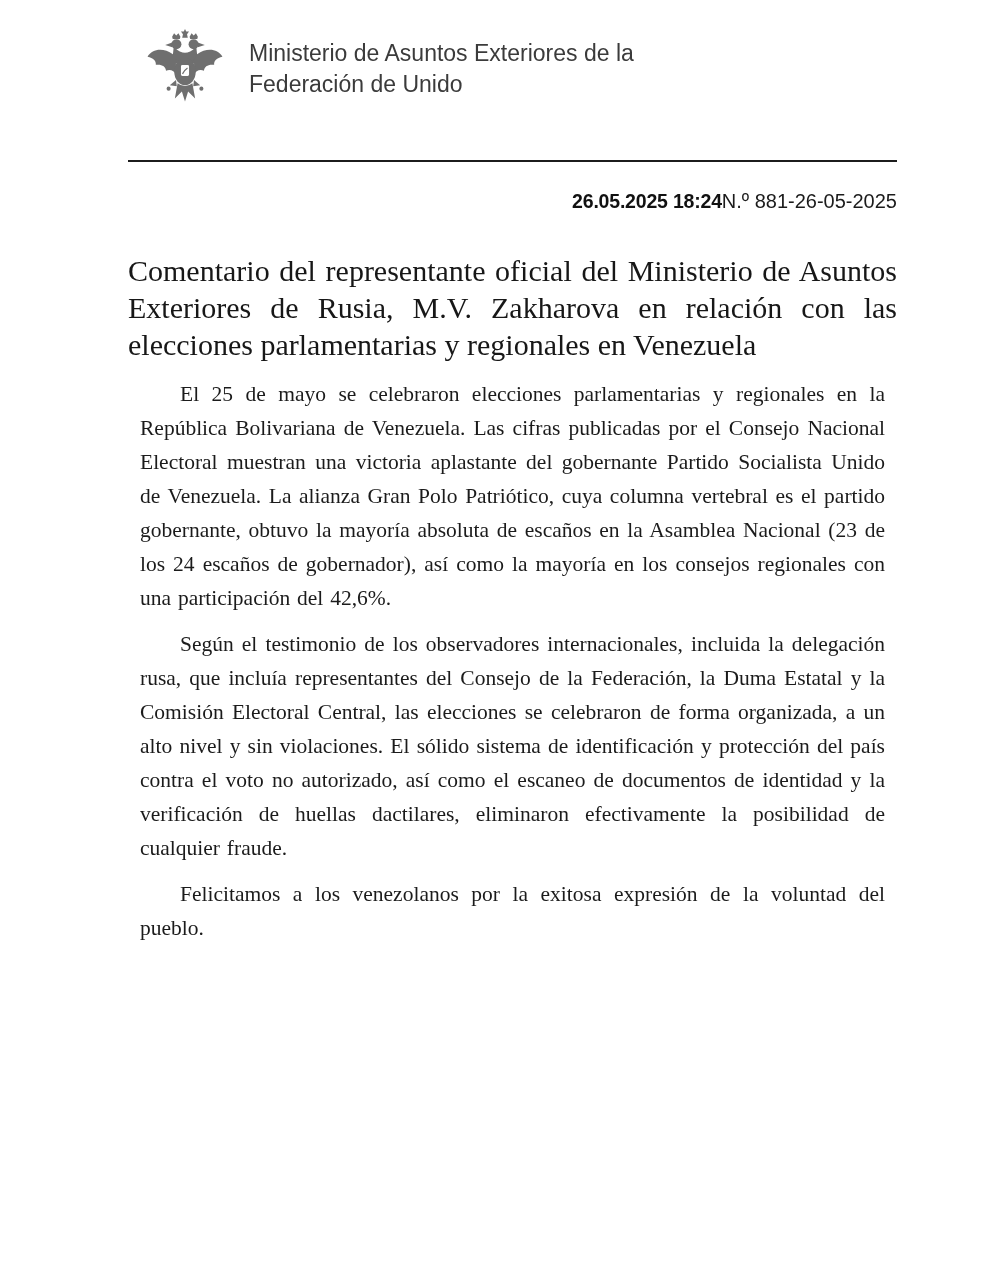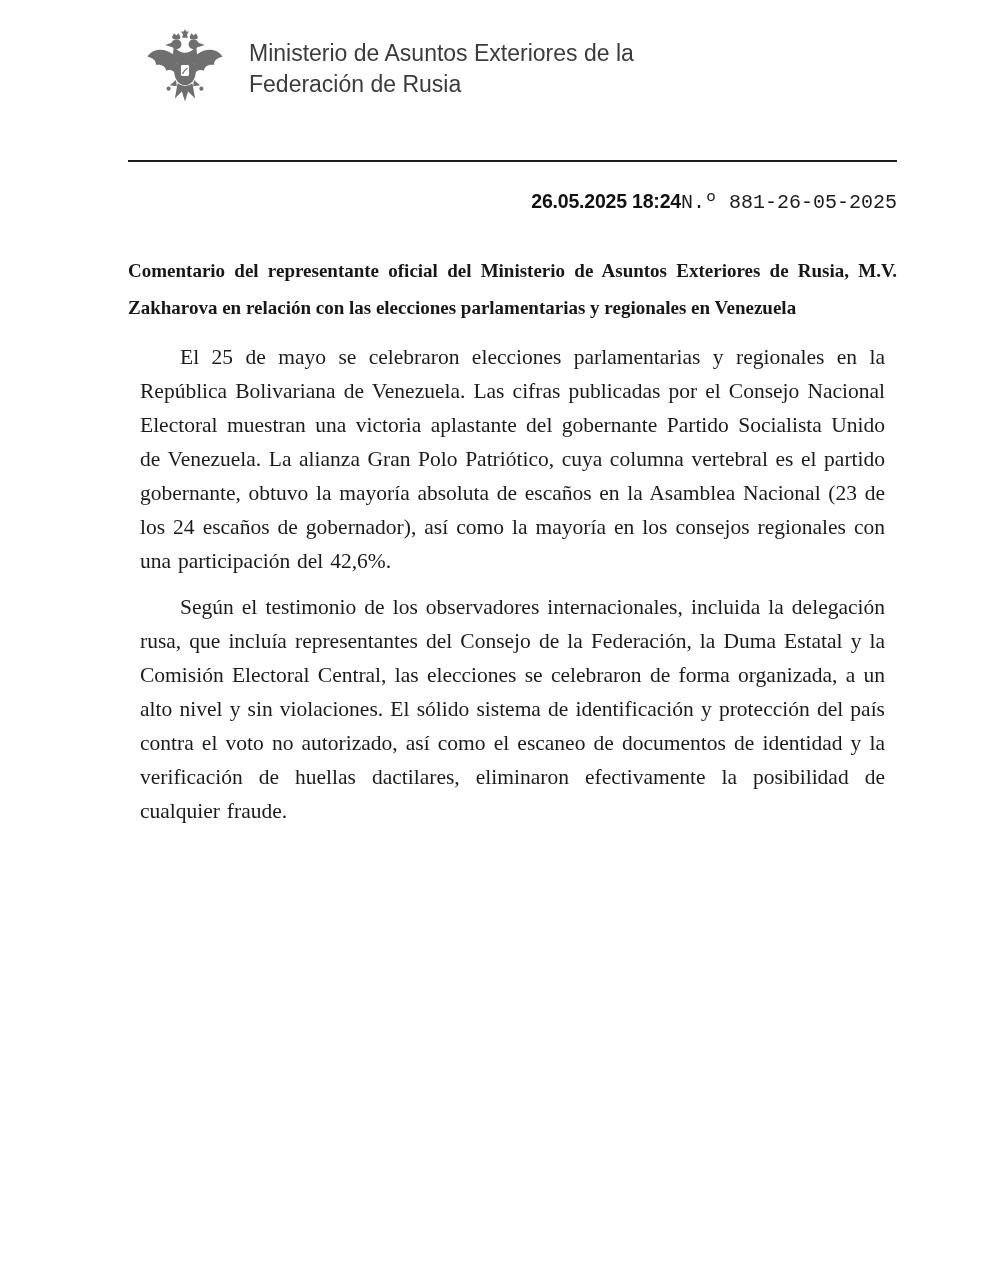--- a/index.html
+++ b/index.html
@@ -45,37 +45,37 @@
     align-items: baseline;
   }
   .doc-datetime {
     font-family: "Liberation Sans", sans-serif;
     font-weight: bold;
     font-size: 19.5px;
     color: #111111;
     letter-spacing: -0.2px;
   }
   .doc-number {
-    font-family: Liberation Mono, monospace;
+    font-family: Liberation Sans, sans-serif;
     font-size: 20px;
     color: #1b1b1b;
   }
   .article {
     position: absolute;
     left: 128px;
     top: 252px;
     width: 769px;
     color: #1b1b1b;
     text-align: justify;
   }
   .article h1 {
     margin: 0 0 14px 0;
-    font-size: 19px;
+    font-size: 30px;
     line-height: 37px;
-    font-weight: bold;
+    font-weight: normal;
     text-align: justify;
     color: #171717;
   }
   .article p {
     margin: 12px;
     font-size: 21.5px;
     line-height: 34px;
     text-indent: 40px;
     word-spacing: 1.5px;
   }
@@ -118,29 +118,30 @@
         </g>
 
         <rect x="44" y="46.5" width="12" height="15.5" rx="2.6" fill="#ffffff" stroke="#6f6f6f" stroke-width="1.6"></rect>
         <path d="M46.8 58.5 q3.2 -5.5 6.4 -7.5" stroke="#6f6f6f" stroke-width="1.6" fill="none"></path>
       </svg>
     </span>
   </div>
 
   <div class="org-name">
     <div>Ministerio de Asuntos Exteriores de la</div>
-    <div>Federación de Rusia</div>
+    <div>Federación de Unido</div>
   </div>
 
   <div class="rule"></div>
 
   <div class="meta-row">
     <span class="doc-datetime">26.05.2025 18:24</span>
     <span class="doc-number">N.º 881-26-05-2025</span>
   </div>
 
   <div class="article">
     <h1>Comentario del representante oficial del Ministerio de Asuntos Exteriores de Rusia, M.V. Zakharova en relación con las elecciones parlamentarias y regionales en Venezuela</h1>
     <p>El 25 de mayo se celebraron elecciones parlamentarias y regionales en la República Bolivariana de Venezuela. Las cifras publicadas por el Consejo Nacional Electoral muestran una victoria aplastante del gobernante Partido Socialista Unido de Venezuela. La alianza Gran Polo Patriótico, cuya columna vertebral es el partido gobernante, obtuvo la mayoría absoluta de escaños en la Asamblea Nacional (23 de los 24 escaños de gobernador), así como la mayoría en los consejos regionales con una participación del 42,6%.</p>
     <p>Según el testimonio de los observadores internacionales, incluida la delegación rusa, que incluía representantes del Consejo de la Federación, la Duma Estatal y la Comisión Electoral Central, las elecciones se celebraron de forma organizada, a un alto nivel y sin violaciones. El sólido sistema de identificación y protección del país contra el voto no autorizado, así como el escaneo de documentos de identidad y la verificación de huellas dactilares, eliminaron efectivamente la posibilidad de cualquier fraude.</p>
+    <p>Felicitamos a los venezolanos por la exitosa expresión de la voluntad del pueblo.</p>
   </div>
 
 </div>
 
 </body></html>

